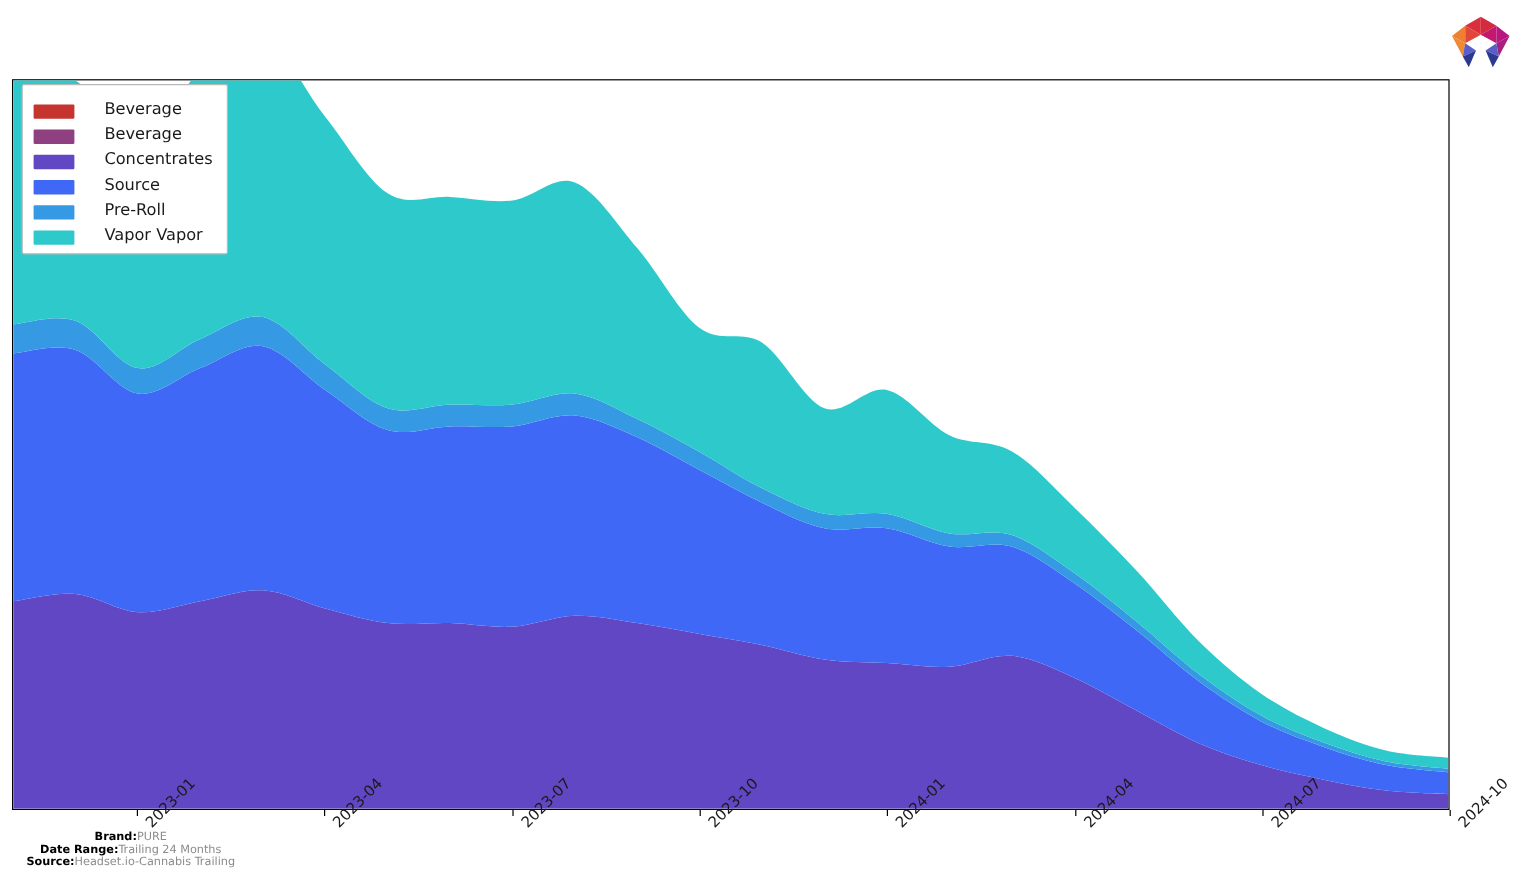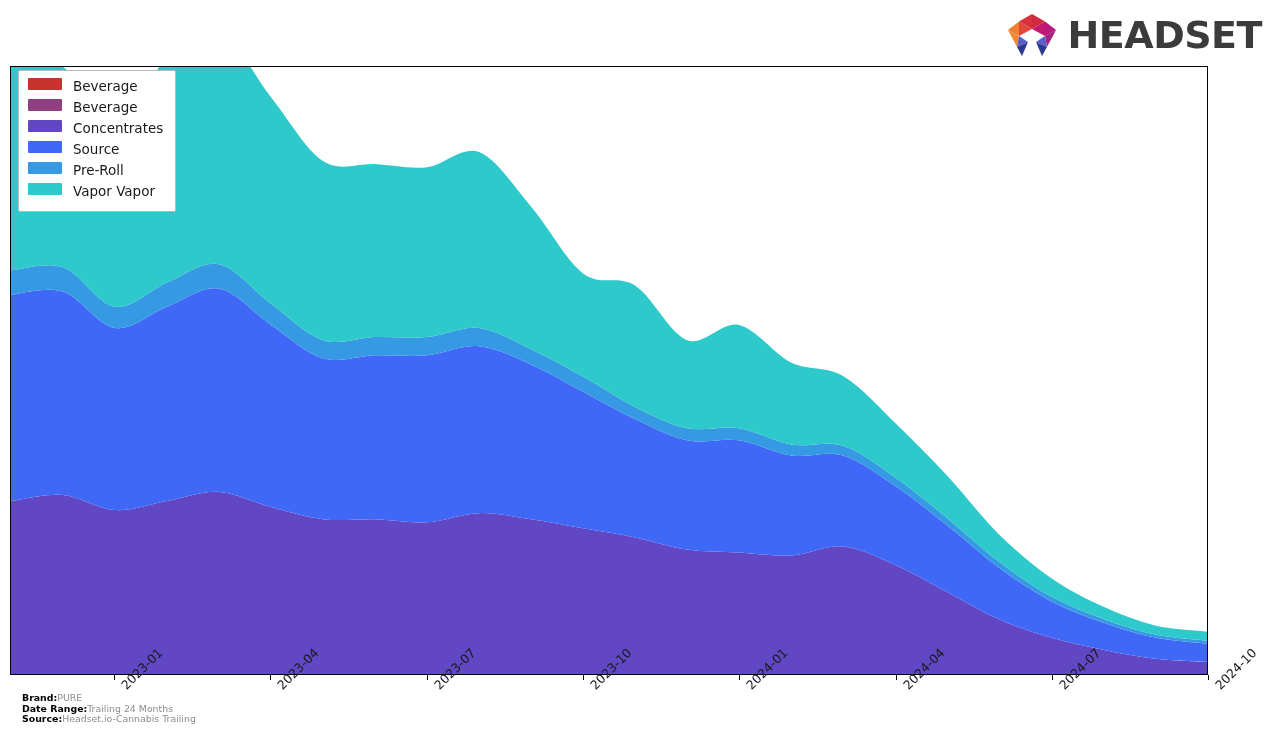--- a/index.html
+++ b/index.html
@@ -28,35 +28,35 @@
     border:1.3px solid #000;box-sizing:border-box;background:#fff;
   }
   .plot-svg{position:absolute;left:0;top:0;width:100%;height:100%;display:block;}
 
   
   .legend{
     position:absolute;left:18px;top:70px;
     background:#fff;border:1px solid #b9b9b9;border-radius:2px;
     padding:7px 12px 7px 9px;z-index:5;
   }
-  .legend-row{display:flex;align-items:flex-start;height:21px;}
+  .legend-row{display:flex;align-items:flex-end;height:21px;gap:14px;}
   .legend-swatch{width:34px;height:12px;margin-right:11px;border-radius:1px;flex:0 0 auto;}
   .legend-label{font-size:13.5px;color:#1a1a1a;white-space:nowrap;}
 
   
   .xaxis{position:absolute;left:10px;top:675px;width:1198px;height:68px;}
   .tick-mark{position:absolute;top:0;width:1px;height:5px;background:#000;}
   .tick-label{
     position:absolute;top:7px;font-size:12.5px;color:#1a1a1a;white-space:nowrap;
     transform:rotate(-45deg);transform-origin:left top;
   }
 
   
   .footnotes{position:absolute;left:22px;top:692px;z-index:4;line-height:11.5px;}
-  .fn-line{font-size:9.4px;color:#000;white-space:nowrap;height:10.5px;}
+  .fn-line{font-size:9.4px;color:#000;white-space:nowrap;height:10.5px;text-align:center;}
   .fn-key{font-weight:bold;color:#000;}
   .fn-val{color:#8c8c8c;font-weight:normal;}
 </style>
 </head>
 <body>
 
 <div id="stage">
 
 
   <div class="logo">
@@ -67,21 +67,20 @@
       <polygon points="41,9.5 28,17 41,24" fill="#c4186f"></polygon>
       <polygon points="15,9.5 15,24 4,18" fill="#ef7f32"></polygon>
       <polygon points="41,9.5 41,24 52,18" fill="#b8187e"></polygon>
       <polygon points="4,18 15,24 13,35" fill="#f08a34"></polygon>
       <polygon points="52,18 41,24 43,35" fill="#a8207f"></polygon>
       <polygon points="13,35 15,24 24,30" fill="#5a5ec8"></polygon>
       <polygon points="43,35 41,24 32,30" fill="#5a5ec8"></polygon>
       <polygon points="13,35 24,30 18,44" fill="#2b3a8f"></polygon>
       <polygon points="43,35 32,30 38,44" fill="#2b3a8f"></polygon>
     </svg>
-    <div class="logo-word">HEADSET</div>
   </div>
 
   <div class="plot-frame">
     <svg class="plot-svg" viewBox="0 0 1198 609" preserveAspectRatio="none">
       <g id="areas">
           <path d="M 0.00 435.44 C 8.68 434.42, 34.72 427.82, 52.09 429.35 C 69.45 430.87, 86.81 443.56, 104.17 444.57 C 121.54 445.58, 138.90 438.48, 156.26 435.44 C 173.62 432.39, 190.99 425.29, 208.35 426.30 C 225.71 427.31, 243.07 436.96, 260.43 441.52 C 277.80 446.09, 295.16 451.67, 312.52 453.70 C 329.88 455.74, 347.25 453.20, 364.61 453.70 C 381.97 454.21, 399.33 457.76, 416.70 456.75 C 434.06 455.74, 451.42 448.12, 468.78 447.62 C 486.14 447.11, 503.51 451.17, 520.87 453.70 C 538.23 456.24, 555.59 459.80, 572.96 462.84 C 590.32 465.89, 607.68 468.42, 625.04 471.98 C 642.41 475.53, 659.77 481.62, 677.13 484.15 C 694.49 486.69, 711.86 486.19, 729.22 487.20 C 746.58 488.21, 763.94 491.26, 781.30 490.25 C 798.67 489.23, 816.03 479.59, 833.39 481.11 C 850.75 482.63, 868.12 491.77, 885.48 499.38 C 902.84 506.99, 920.20 517.65, 937.57 526.78 C 954.93 535.92, 972.29 546.58, 989.65 554.19 C 1007.01 561.80, 1024.38 567.38, 1041.74 572.46 C 1059.10 577.54, 1076.46 581.09, 1093.83 584.64 C 1111.19 588.19, 1128.55 591.75, 1145.91 593.77 C 1163.28 595.80, 1189.32 596.31, 1198.00 596.82 L 1198.00 609.00 C 1189.32 609.00, 1163.28 609.00, 1145.91 609.00 C 1128.55 609.00, 1111.19 609.00, 1093.83 609.00 C 1076.46 609.00, 1059.10 609.00, 1041.74 609.00 C 1024.38 609.00, 1007.01 609.00, 989.65 609.00 C 972.29 609.00, 954.93 609.00, 937.57 609.00 C 920.20 609.00, 902.84 609.00, 885.48 609.00 C 868.12 609.00, 850.75 609.00, 833.39 609.00 C 816.03 609.00, 798.67 609.00, 781.30 609.00 C 763.94 609.00, 746.58 609.00, 729.22 609.00 C 711.86 609.00, 694.49 609.00, 677.13 609.00 C 659.77 609.00, 642.41 609.00, 625.04 609.00 C 607.68 609.00, 590.32 609.00, 572.96 609.00 C 555.59 609.00, 538.23 609.00, 520.87 609.00 C 503.51 609.00, 486.14 609.00, 468.78 609.00 C 451.42 609.00, 434.06 609.00, 416.70 609.00 C 399.33 609.00, 381.97 609.00, 364.61 609.00 C 347.25 609.00, 329.88 609.00, 312.52 609.00 C 295.16 609.00, 277.80 609.00, 260.43 609.00 C 243.07 609.00, 225.71 609.00, 208.35 609.00 C 190.99 609.00, 173.62 609.00, 156.26 609.00 C 138.90 609.00, 121.54 609.00, 104.17 609.00 C 86.81 609.00, 69.45 609.00, 52.09 609.00 C 34.72 609.00, 8.68 609.00, 0.00 609.00 Z" fill="#6247c4" stroke="none"></path>
           <path d="M 0.00 228.38 C 8.68 227.87, 34.72 219.75, 52.09 225.33 C 69.45 230.91, 86.81 259.33, 104.17 261.87 C 121.54 264.41, 138.90 247.15, 156.26 240.56 C 173.62 233.96, 190.99 219.24, 208.35 222.28 C 225.71 225.33, 243.07 247.15, 260.43 258.83 C 277.80 270.50, 295.16 287.25, 312.52 292.32 C 329.88 297.39, 347.25 289.78, 364.61 289.27 C 381.97 288.77, 399.33 290.80, 416.70 289.27 C 434.06 287.75, 451.42 278.62, 468.78 280.14 C 486.14 281.66, 503.51 290.80, 520.87 298.41 C 538.23 306.02, 555.59 316.68, 572.96 325.81 C 590.32 334.95, 607.68 345.10, 625.04 353.22 C 642.41 361.34, 659.77 370.98, 677.13 374.53 C 694.49 378.09, 711.86 372.00, 729.22 374.53 C 746.58 377.07, 763.94 387.22, 781.30 389.76 C 798.67 392.30, 816.03 384.69, 833.39 389.76 C 850.75 394.83, 868.12 408.54, 885.48 420.21 C 902.84 431.88, 920.20 446.09, 937.57 459.80 C 954.93 473.50, 972.29 489.74, 989.65 502.43 C 1007.01 515.11, 1024.38 526.78, 1041.74 535.92 C 1059.10 545.05, 1076.46 551.14, 1093.83 557.24 C 1111.19 563.33, 1128.55 568.91, 1145.91 572.46 C 1163.28 576.01, 1189.32 577.53, 1198.00 578.55 L 1198.00 596.82 C 1189.32 596.31, 1163.28 595.80, 1145.91 593.77 C 1128.55 591.75, 1111.19 588.19, 1093.83 584.64 C 1076.46 581.09, 1059.10 577.54, 1041.74 572.46 C 1024.38 567.38, 1007.01 561.80, 989.65 554.19 C 972.29 546.58, 954.93 535.92, 937.57 526.78 C 920.20 517.65, 902.84 506.99, 885.48 499.38 C 868.12 491.77, 850.75 482.63, 833.39 481.11 C 816.03 479.59, 798.67 489.23, 781.30 490.25 C 763.94 491.26, 746.58 488.21, 729.22 487.20 C 711.86 486.19, 694.49 486.69, 677.13 484.15 C 659.77 481.62, 642.41 475.53, 625.04 471.98 C 607.68 468.42, 590.32 465.89, 572.96 462.84 C 555.59 459.80, 538.23 456.24, 520.87 453.70 C 503.51 451.17, 486.14 447.11, 468.78 447.62 C 451.42 448.12, 434.06 455.74, 416.70 456.75 C 399.33 457.76, 381.97 454.21, 364.61 453.70 C 347.25 453.20, 329.88 455.74, 312.52 453.70 C 295.16 451.67, 277.80 446.09, 260.43 441.52 C 243.07 436.96, 225.71 427.31, 208.35 426.30 C 190.99 425.29, 173.62 432.39, 156.26 435.44 C 138.90 438.48, 121.54 445.58, 104.17 444.57 C 86.81 443.56, 69.45 430.87, 52.09 429.35 C 34.72 427.82, 8.68 434.42, 0.00 435.44 Z" fill="#3f68f7" stroke="none"></path>
           <path d="M 0.00 204.01 C 8.68 203.51, 34.72 194.88, 52.09 200.97 C 69.45 207.06, 86.81 238.02, 104.17 240.56 C 121.54 243.09, 138.90 223.30, 156.26 216.19 C 173.62 209.09, 190.99 194.37, 208.35 197.92 C 225.71 201.48, 243.07 224.82, 260.43 237.51 C 277.80 250.20, 295.16 268.47, 312.52 274.05 C 329.88 279.63, 347.25 271.51, 364.61 271.00 C 381.97 270.50, 399.33 272.53, 416.70 271.00 C 434.06 269.48, 451.42 259.84, 468.78 261.87 C 486.14 263.90, 503.51 275.06, 520.87 283.19 C 538.23 291.31, 555.59 300.95, 572.96 310.59 C 590.32 320.23, 607.68 332.41, 625.04 341.04 C 642.41 349.67, 659.77 358.80, 677.13 362.36 C 694.49 365.91, 711.86 359.61, 729.22 362.36 C 746.58 365.10, 763.94 375.85, 781.30 378.80 C 798.67 381.74, 816.03 374.53, 833.39 380.02 C 850.75 385.50, 868.12 399.61, 885.48 411.68 C 902.84 423.76, 920.20 438.38, 937.57 452.49 C 954.93 466.60, 972.29 483.24, 989.65 496.34 C 1007.01 509.43, 1024.38 521.51, 1041.74 531.05 C 1059.10 540.59, 1076.46 547.19, 1093.83 553.58 C 1111.19 559.98, 1128.55 565.76, 1145.91 569.41 C 1163.28 573.07, 1189.32 574.49, 1198.00 575.50 L 1198.00 578.55 C 1189.32 577.53, 1163.28 576.01, 1145.91 572.46 C 1128.55 568.91, 1111.19 563.33, 1093.83 557.24 C 1076.46 551.14, 1059.10 545.05, 1041.74 535.92 C 1024.38 526.78, 1007.01 515.11, 989.65 502.43 C 972.29 489.74, 954.93 473.50, 937.57 459.80 C 920.20 446.09, 902.84 431.88, 885.48 420.21 C 868.12 408.54, 850.75 394.83, 833.39 389.76 C 816.03 384.69, 798.67 392.30, 781.30 389.76 C 763.94 387.22, 746.58 377.07, 729.22 374.53 C 711.86 372.00, 694.49 378.09, 677.13 374.53 C 659.77 370.98, 642.41 361.34, 625.04 353.22 C 607.68 345.10, 590.32 334.95, 572.96 325.81 C 555.59 316.68, 538.23 306.02, 520.87 298.41 C 503.51 290.80, 486.14 281.66, 468.78 280.14 C 451.42 278.62, 434.06 287.75, 416.70 289.27 C 399.33 290.80, 381.97 288.77, 364.61 289.27 C 347.25 289.78, 329.88 297.39, 312.52 292.32 C 295.16 287.25, 277.80 270.50, 260.43 258.83 C 243.07 247.15, 225.71 225.33, 208.35 222.28 C 190.99 219.24, 173.62 233.96, 156.26 240.56 C 138.90 247.15, 121.54 264.41, 104.17 261.87 C 86.81 259.33, 69.45 230.91, 52.09 225.33 C 34.72 219.75, 8.68 227.87, 0.00 228.38 Z" fill="#359ae3" stroke="none"></path>
           <path d="M 0.00 0.00 C 8.68 0.00, 34.72 -9.64, 52.09 0.00 C 69.45 9.64, 86.81 59.38, 104.17 57.86 C 121.54 56.33, 138.90 6.60, 156.26 -9.13 C 173.62 -24.87, 190.99 -43.14, 208.35 -36.54 C 225.71 -29.94, 243.07 8.63, 260.43 30.45 C 277.80 52.27, 295.16 83.23, 312.52 94.39 C 329.88 105.56, 347.25 96.42, 364.61 97.44 C 381.97 98.45, 399.33 102.52, 416.70 100.49 C 434.06 98.46, 451.42 78.66, 468.78 85.26 C 486.14 91.86, 503.51 119.77, 520.87 140.07 C 538.23 160.37, 555.59 193.87, 572.96 207.06 C 590.32 220.25, 607.68 208.08, 625.04 219.24 C 642.41 230.41, 659.77 267.45, 677.13 274.05 C 694.49 280.65, 711.86 255.07, 729.22 258.83 C 746.58 262.58, 763.94 288.06, 781.30 296.58 C 798.67 305.11, 816.03 299.93, 833.39 309.98 C 850.75 320.03, 868.12 340.23, 885.48 356.87 C 902.84 373.52, 920.20 391.18, 937.57 409.86 C 954.93 428.53, 972.29 451.78, 989.65 468.93 C 1007.01 486.08, 1024.38 500.70, 1041.74 512.78 C 1059.10 524.86, 1076.46 533.48, 1093.83 541.40 C 1111.19 549.32, 1128.55 556.12, 1145.91 560.28 C 1163.28 564.44, 1189.32 565.36, 1198.00 566.37 L 1198.00 575.50 C 1189.32 574.49, 1163.28 573.07, 1145.91 569.41 C 1128.55 565.76, 1111.19 559.98, 1093.83 553.58 C 1076.46 547.19, 1059.10 540.59, 1041.74 531.05 C 1024.38 521.51, 1007.01 509.43, 989.65 496.34 C 972.29 483.24, 954.93 466.60, 937.57 452.49 C 920.20 438.38, 902.84 423.76, 885.48 411.68 C 868.12 399.61, 850.75 385.50, 833.39 380.02 C 816.03 374.53, 798.67 381.74, 781.30 378.80 C 763.94 375.85, 746.58 365.10, 729.22 362.36 C 711.86 359.61, 694.49 365.91, 677.13 362.36 C 659.77 358.80, 642.41 349.67, 625.04 341.04 C 607.68 332.41, 590.32 320.23, 572.96 310.59 C 555.59 300.95, 538.23 291.31, 520.87 283.19 C 503.51 275.06, 486.14 263.90, 468.78 261.87 C 451.42 259.84, 434.06 269.48, 416.70 271.00 C 399.33 272.53, 381.97 270.50, 364.61 271.00 C 347.25 271.51, 329.88 279.63, 312.52 274.05 C 295.16 268.47, 277.80 250.20, 260.43 237.51 C 243.07 224.82, 225.71 201.48, 208.35 197.92 C 190.99 194.37, 173.62 209.09, 156.26 216.19 C 138.90 223.30, 121.54 243.09, 104.17 240.56 C 86.81 238.02, 69.45 207.06, 52.09 200.97 C 34.72 194.88, 8.68 203.51, 0.00 204.01 Z" fill="#2ec9cb" stroke="none"></path>
         </g>

